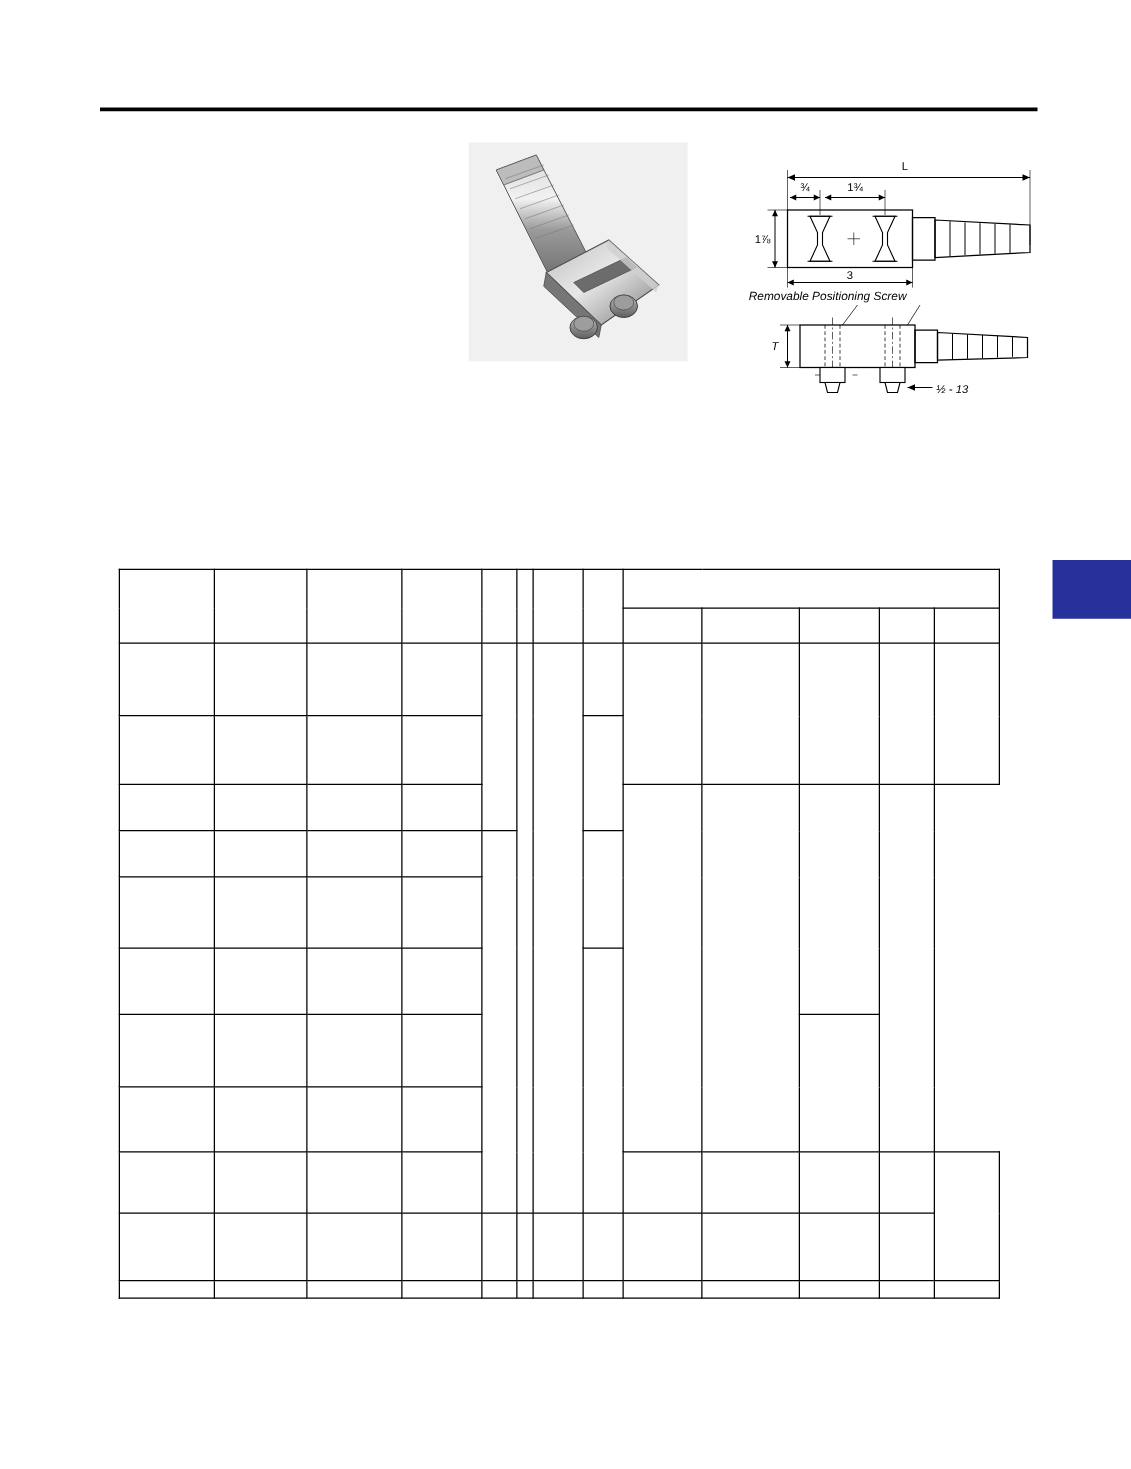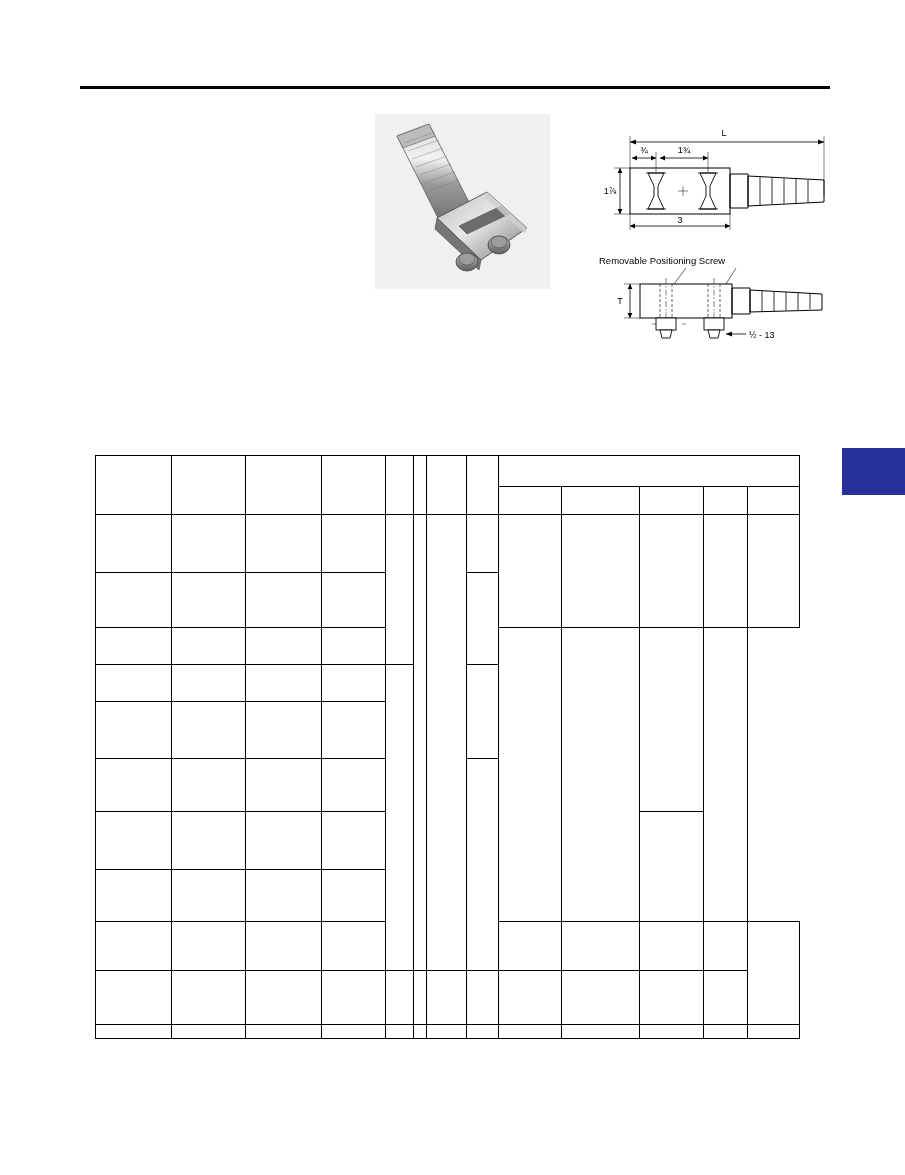--- a/index.html
+++ b/index.html
@@ -42,23 +42,24 @@
   .drawing-top {
     position: absolute;
     left: 596px;
     top: 118px;
     width: 240px;
     height: 120px;
   }
   .drawing-bottom {
     position: absolute;
     left: 596px;
-    top: 252px;
+    top: 228px;
     width: 240px;
     height: 110px;
+    font-style: italic;
   }
   .drawing-top svg, .drawing-bottom svg { display: block; }
 
   .dim-label {
     font-size: 9px;
     font-family: "Liberation Sans", sans-serif;
   }
   .note-label {
     font-size: 9.5px;
     font-family: "Liberation Sans", sans-serif;

